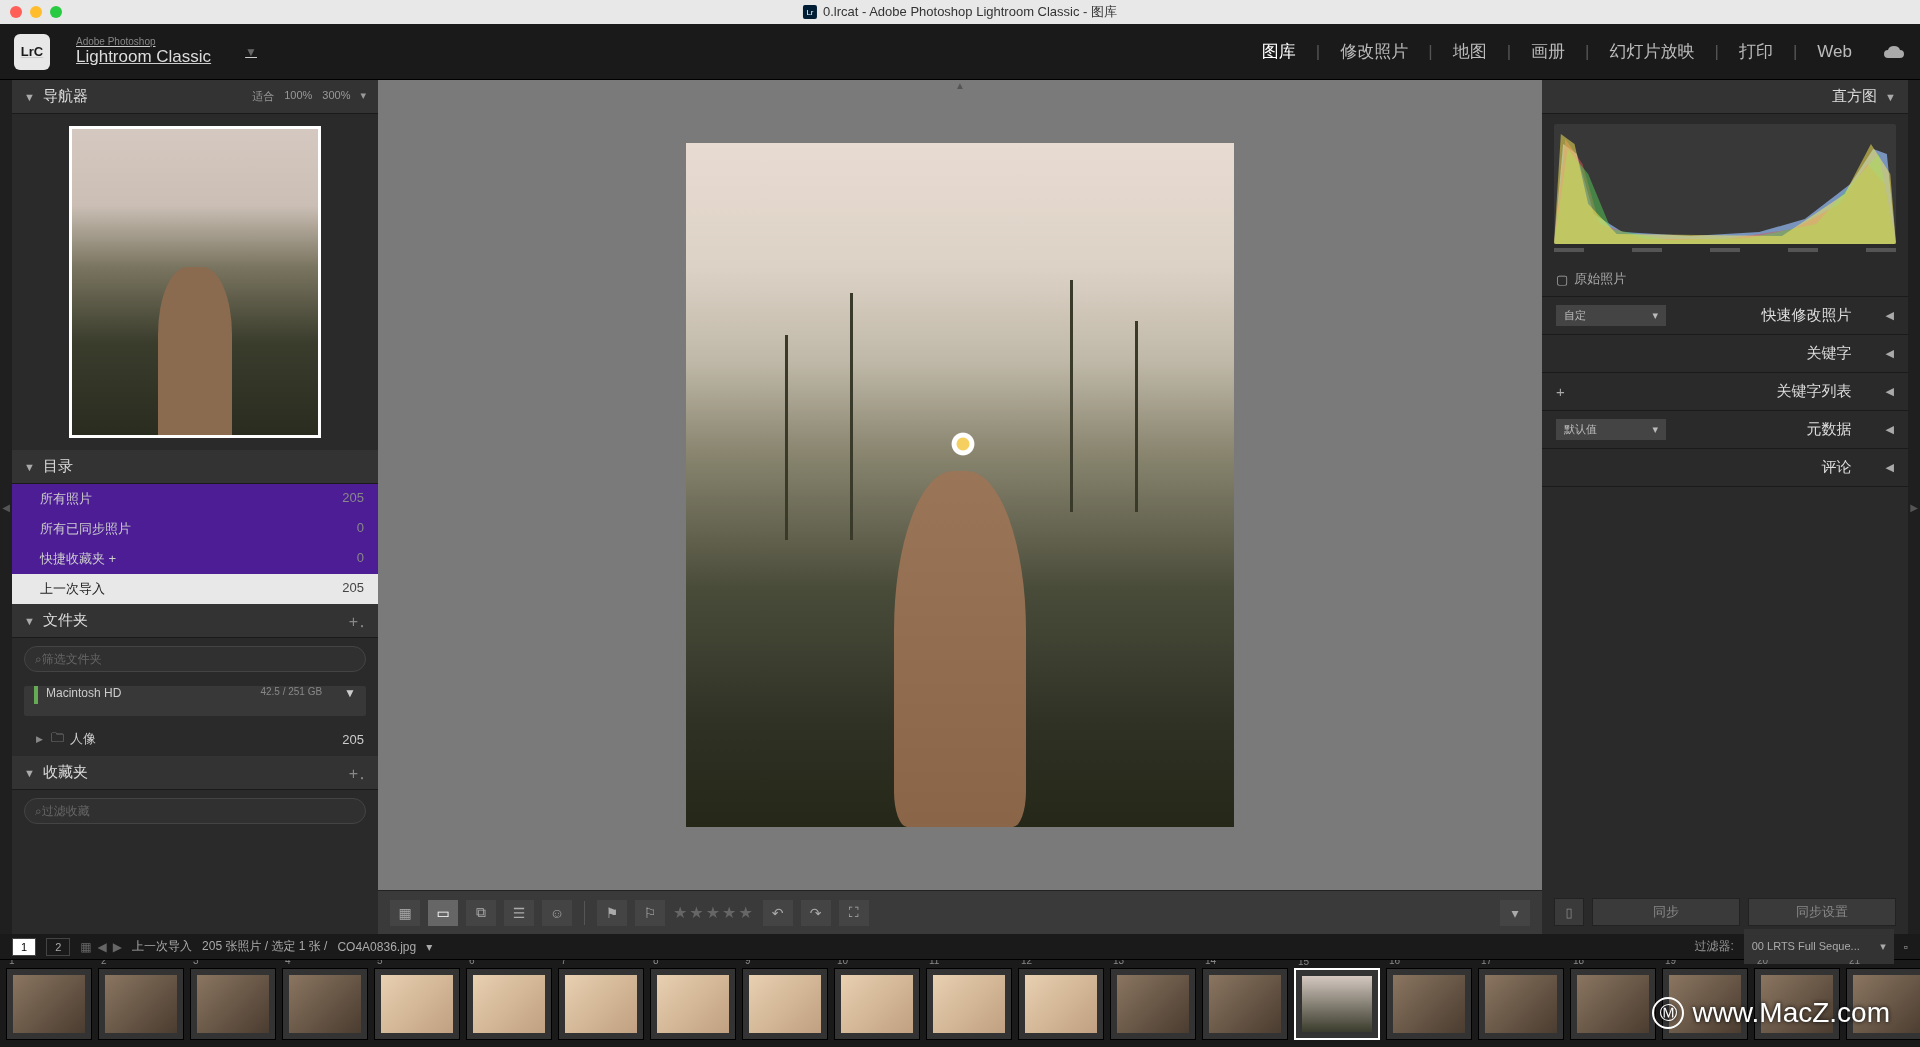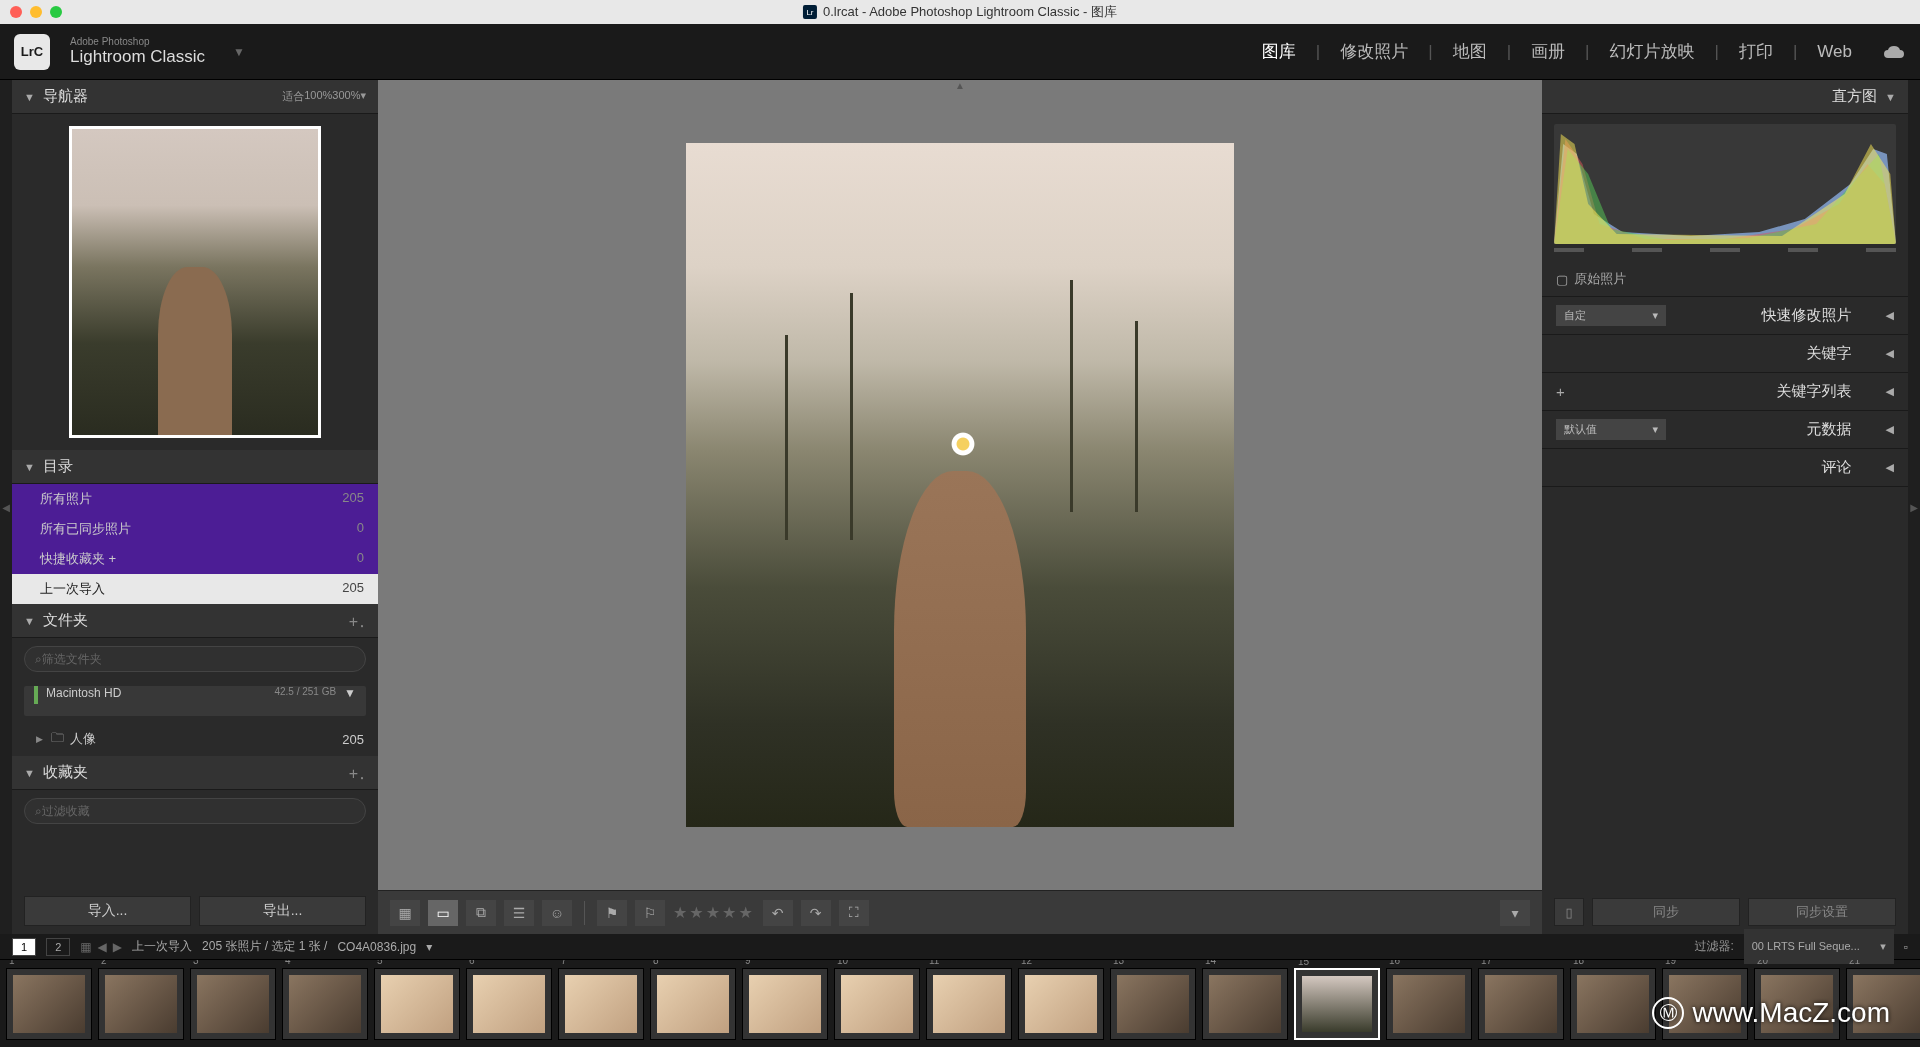--- a/index.html
+++ b/index.html
@@ -10,21 +10,21 @@
 .traffic-lights { display: flex; gap: 8px; padding-left: 10px; }
 .traffic-light { width: 12px; height: 12px; border-radius: 50%; }
 .tl-red { background: #ff5f57; }
 .tl-yellow { background: #ffbd2e; }
 .tl-green { background: #28ca42; }
 .titlebar-title { position: absolute; left: 50%; transform: translateX(-50%); color: #333; font-size: 13px; display: flex; align-items: center; gap: 6px; }
 .titlebar-icon { width: 14px; height: 14px; background: #001e36; color: #fff; font-size: 8px; display: flex; align-items: center; justify-content: center; border-radius: 2px; }
 
 
 .header { height: 56px; background: #1a1a1a; display: flex; align-items: center; padding: 0 14px; border-bottom: 1px solid #000; }
-.logo-block { display: flex; align-items: center; gap: 20px; }
+.logo-block { display: flex; align-items: center; gap: 26px; text-decoration: underline; }
 .logo { width: 36px; height: 36px; background: #e8e8e8; border-radius: 6px; display: flex; align-items: center; justify-content: center; color: #1a1a1a; font-weight: bold; font-size: 13px; }
 .logo-text { display: flex; flex-direction: column; }
 .logo-sub { font-size: 10px; color: #888; }
 .logo-main { font-size: 17px; color: #ddd; }
 .logo-caret { color: #666; margin-left: 8px; font-size: 12px; }
 .nav-modules { margin-left: auto; display: flex; align-items: center; gap: 20px; font-size: 17px; color: #bbb; }
 .nav-modules .sep { color: #555; }
 .nav-modules .active { color: #fff; font-weight: 500; }
 .nav-modules span { cursor: pointer; }
 .cloud-icon { width: 24px; height: 16px; margin-left: 10px; }
@@ -34,21 +34,21 @@
 .panel-left { width: 378px; background: #2a2a2a; display: flex; }
 .panel-right { width: 378px; background: #2a2a2a; display: flex; }
 .edge-strip { width: 12px; background: #1f1f1f; display: flex; align-items: center; justify-content: center; }
 .edge-arrow { color: #555; font-size: 10px; }
 .panel-content { flex: 1; display: flex; flex-direction: column; overflow: hidden; }
 
 
 .panel-header { height: 34px; background: #333; display: flex; align-items: center; padding: 0 12px; font-size: 15px; color: #ddd; border-bottom: 1px solid #1a1a1a; }
 .panel-header .tri { margin-right: 8px; color: #aaa; font-size: 11px; }
 .panel-header .title { flex: 1; }
-.panel-header .extras { font-size: 11px; color: #999; display: flex; }
+.panel-header .extras { font-size: 11px; color: #999; display: flex; gap: 10px; }
 .panel-header .plus { color: #888; font-size: 16px; }
 .panel-header.right { justify-content: flex-end; }
 .panel-header.right .tri { margin-left: 8px; margin-right: 0; }
 .panel-header.right .title { text-align: right; flex: none; }
 
 
 .navigator-body { padding: 12px; display: flex; justify-content: center; background: #2a2a2a; }
 .nav-preview { width: 252px; height: 312px; border: 3px solid #fff; background: linear-gradient(180deg, #d4c8c0 0%, #cbbfb5 25%, #7a7560 45%, #3a3c2c 70%, #2a2c20 100%); position: relative; }
 .nav-hand { position: absolute; bottom: 0; left: 35%; width: 30%; height: 55%; background: #8a6b50; border-radius: 40% 40% 0 0; }
 
@@ -59,21 +59,21 @@
 .catalog-item .count { color: #888; }
 .catalog-item.selected .count { color: #444; }
 
 
 .search-box { margin: 8px 12px; height: 26px; border: 1px solid #444; border-radius: 13px; background: #303030; display: flex; align-items: center; padding: 0 10px; color: #666; font-size: 12px; }
 
 
 .volume-row { margin: 6px 12px; height: 30px; background: #383838; display: flex; align-items: flex-start; padding: 0 10px; font-size: 12px; color: #ccc; border-radius: 2px; }
 .volume-bar { width: 4px; height: 18px; background: #6a5; margin-right: 8px; }
 .volume-row .vol-name { flex: 1; }
-.volume-row .vol-size { color: #888; font-size: 10px; margin-right: 8px; }
+.volume-row .vol-size { color: #888; font-size: 10px; margin-right: 22px; }
 
 
 .folder-row { display: flex; align-items: center; padding: 6px 14px 6px 24px; font-size: 13px; color: #ccc; }
 .folder-row .tri-r { margin-right: 8px; color: #888; font-size: 9px; }
 .folder-row .folder-ic { margin-right: 6px; color: #aaa; }
 .folder-row .fname { flex: 1; }
 
 
 .import-export { display: flex; gap: 8px; padding: 8px 12px; margin-top: auto; }
 .ie-btn { flex: 1; height: 30px; background: #3a3a3a; border: 1px solid #222; color: #ccc; display: flex; align-items: center; justify-content: center; cursor: pointer; font-size: 14px; }
@@ -250,24 +250,20 @@
       <div class="panel-header">
         <span class="tri">▼</span>
         <span class="title">收藏夹</span>
         <span class="plus">+․</span>
       </div>
       <div class="search-box">
         <span>⌕ </span>
         <span>过滤收藏</span>
       </div>
 
-      <div class="import-export">
-        <div class="ie-btn">导入...</div>
-        <div class="ie-btn">导出...</div>
-      </div>
     </div>
   </div>
 
   <div class="viewer">
     <div class="viewer-canvas">
       <span class="viewer-tri-top">▲</span>
       <div class="main-photo">
         <div class="photo-tree" style="top:28%;left:18%;height:30%"></div>
         <div class="photo-tree" style="top:22%;left:30%;height:36%"></div>
         <div class="photo-tree" style="top:20%;left:70%;height:34%"></div>

